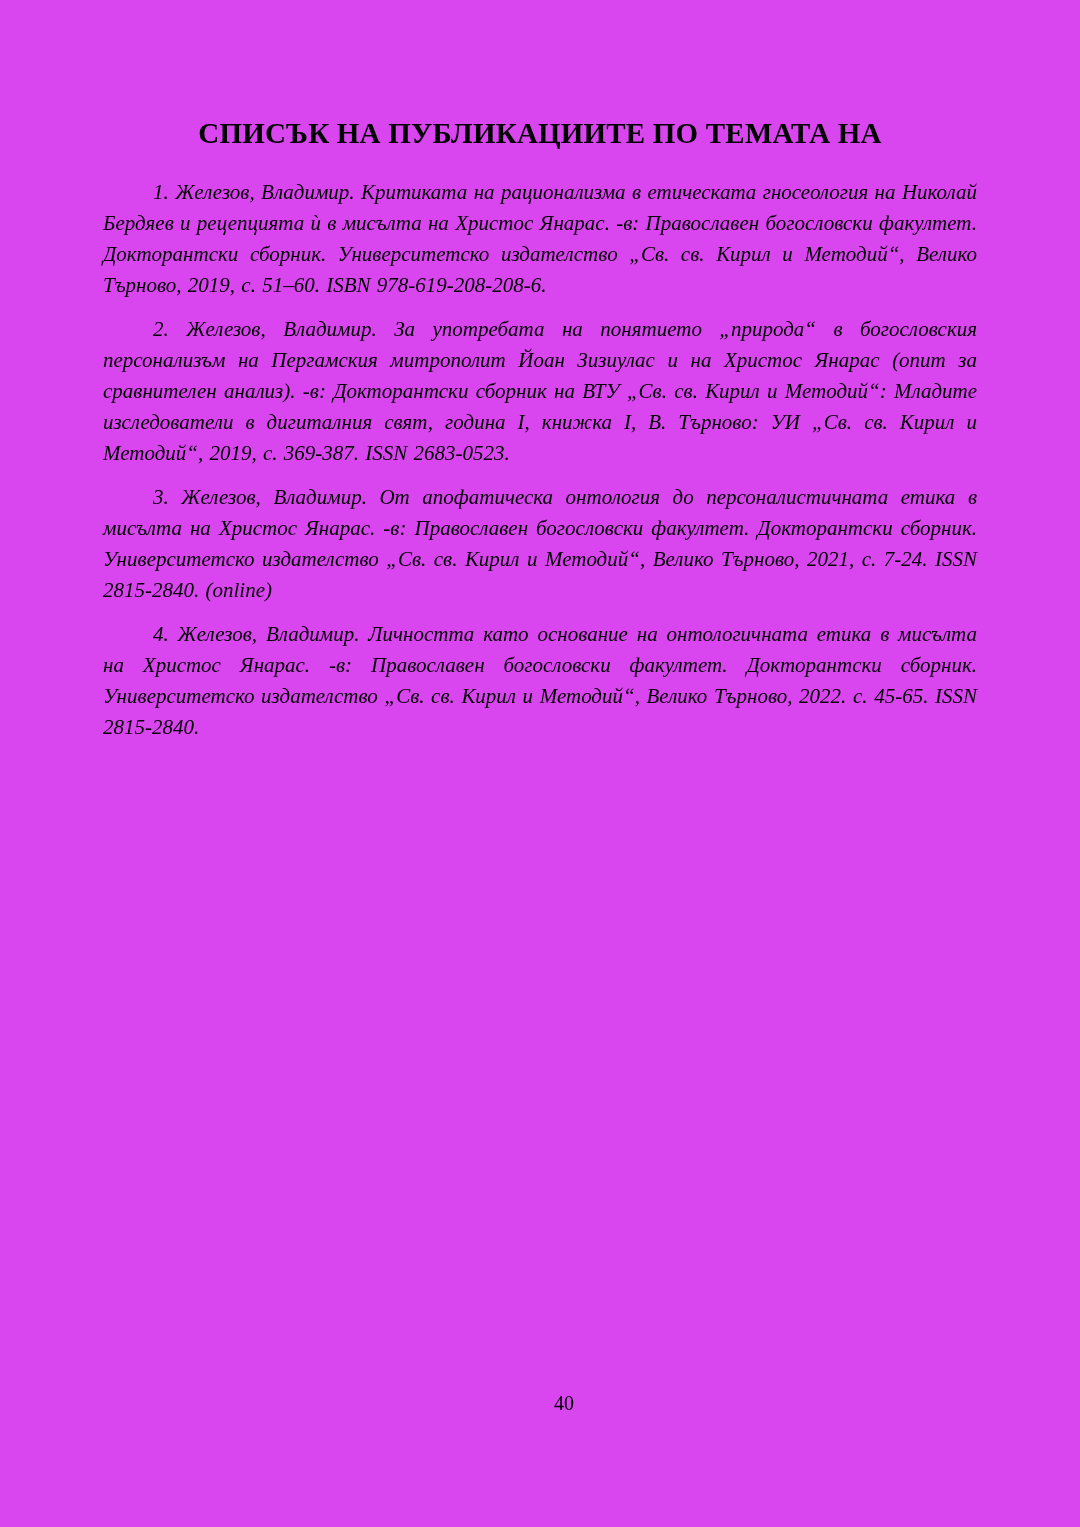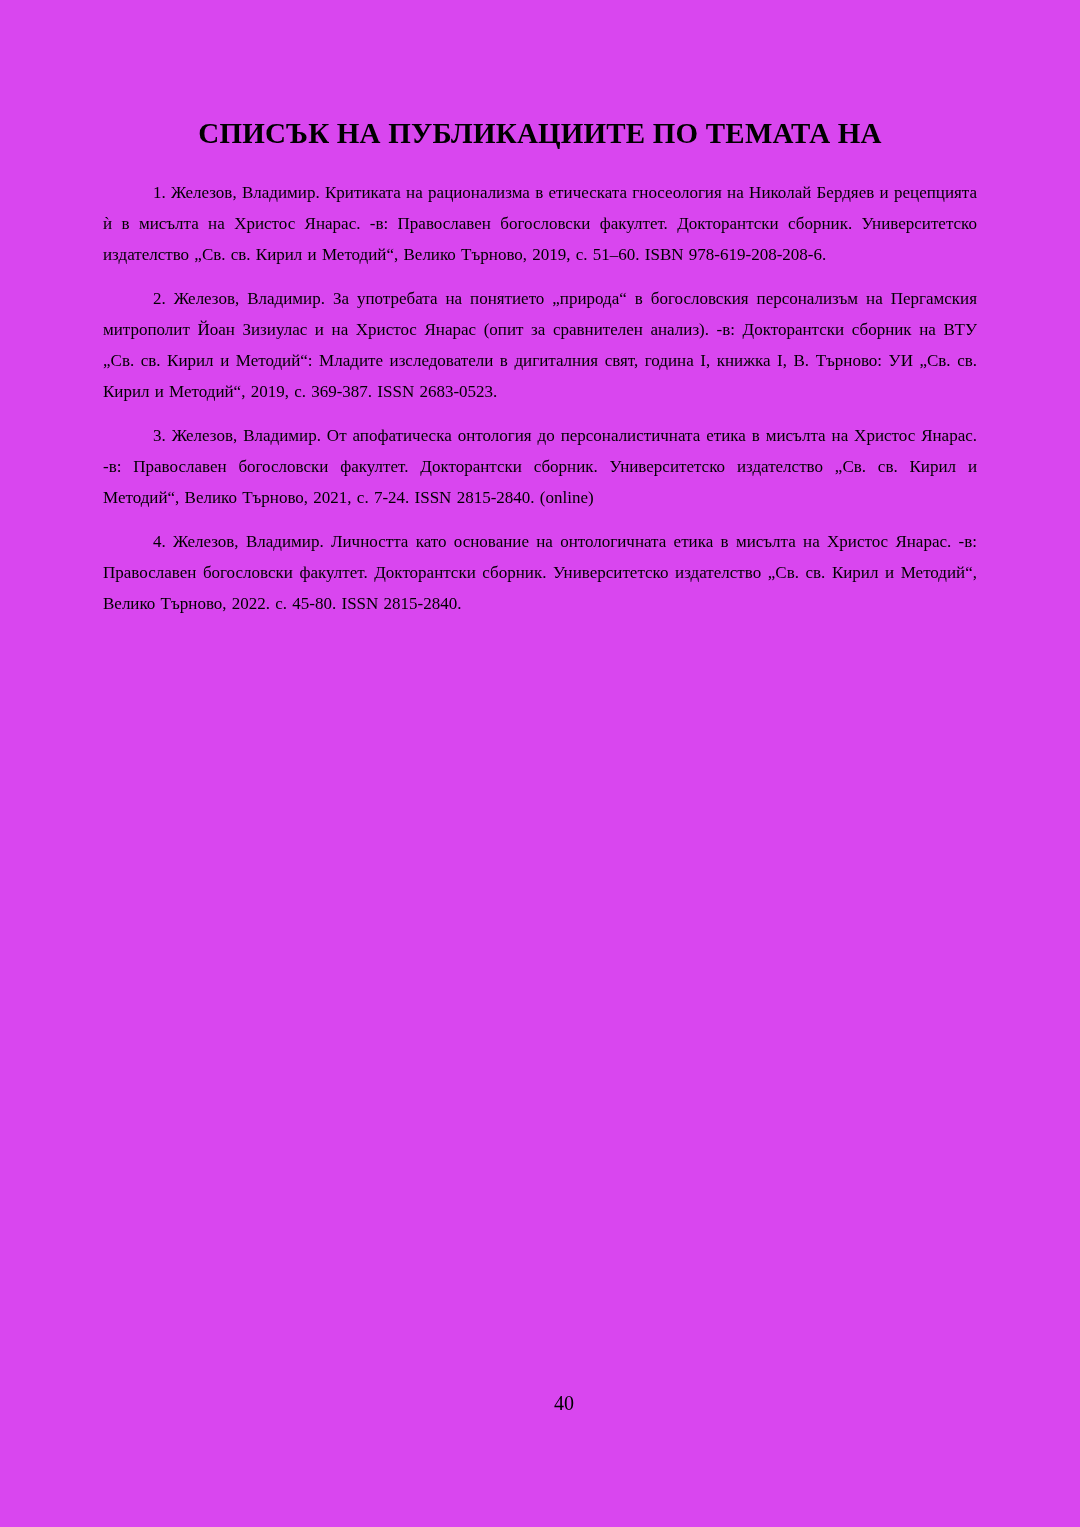--- a/index.html
+++ b/index.html
@@ -28,26 +28,27 @@
     font-weight: bold;
     text-align: center;
     line-height: 43px;
     margin: 0 0 22px 0;
     letter-spacing: 0.2px;
   }
   .doc-title .title-line {
     display: block;
   }
   .pub-paragraph {
-    font-size: 17px;
+    font-size: 21px;
     line-height: 31px;
     text-align: justify;
     text-indent: 50px;
     margin: 0 0 13px 0;
     word-spacing: 1px;
+    font-style: italic;
   }
   .page-number {
     position: absolute;
     left: 0;
     top: 1390px;
     width: 100%;
     text-align: center;
     font-size: 20px;
     line-height: 26px;
     padding-left: 24px;
@@ -61,17 +62,17 @@
     <h1 class="doc-title">
       <span class="title-line">СПИСЪК НА ПУБЛИКАЦИИТЕ ПО ТЕМАТА НА</span>
     </h1>
 
     <p class="pub-paragraph">1. Железов, Владимир. Критиката на рационализма в етическата гносеология на Николай Бердяев и рецепцията ѝ в мисълта на Христос Янарас. -в: Православен богословски факултет. Докторантски сборник. Университетско издателство „Св. св. Кирил и Методий“, Велико Търново, 2019, с. 51–60. ISBN 978-619-208-208-6.</p>
 
     <p class="pub-paragraph">2. Железов, Владимир. За употребата на понятието „природа“ в богословския персонализъм на Пергамския митрополит Йоан Зизиулас и на Христос Янарас (опит за сравнителен анализ). -в: Докторантски сборник на ВТУ „Св. св. Кирил и Методий“: Младите изследователи в дигиталния свят, година I, книжка I,  В. Търново: УИ „Св. св. Кирил и Методий“, 2019, с. 369-387. ISSN 2683-0523.</p>
 
     <p class="pub-paragraph">3. Железов, Владимир. От апофатическа онтология до персоналистичната етика в мисълта на Христос Янарас. -в: Православен богословски факултет. Докторантски сборник.  Университетско издателство „Св. св. Кирил и Методий“, Велико Търново, 2021, с. 7-24. ISSN 2815-2840. (online)</p>
 
-    <p class="pub-paragraph">4. Железов, Владимир. Личността като основание на онтологичната етика в мисълта на Христос Янарас. -в: Православен богословски факултет. Докторантски сборник.  Университетско издателство „Св. св. Кирил и Методий“, Велико Търново, 2022. с. 45-80. ISSN 2815-2840.</p>
+    <p class="pub-paragraph">4. Железов, Владимир. Личността като основание на онтологичната етика в мисълта на Христос Янарас. -в: Православен богословски факултет. Докторантски сборник.  Университетско издателство „Св. св. Кирил и Методий“, Велико Търново, 2022. с. 45-65. ISSN 2815-2840.</p>
   </div>
 
   <div class="page-number">40</div>
 </div>
 
 </body></html>

